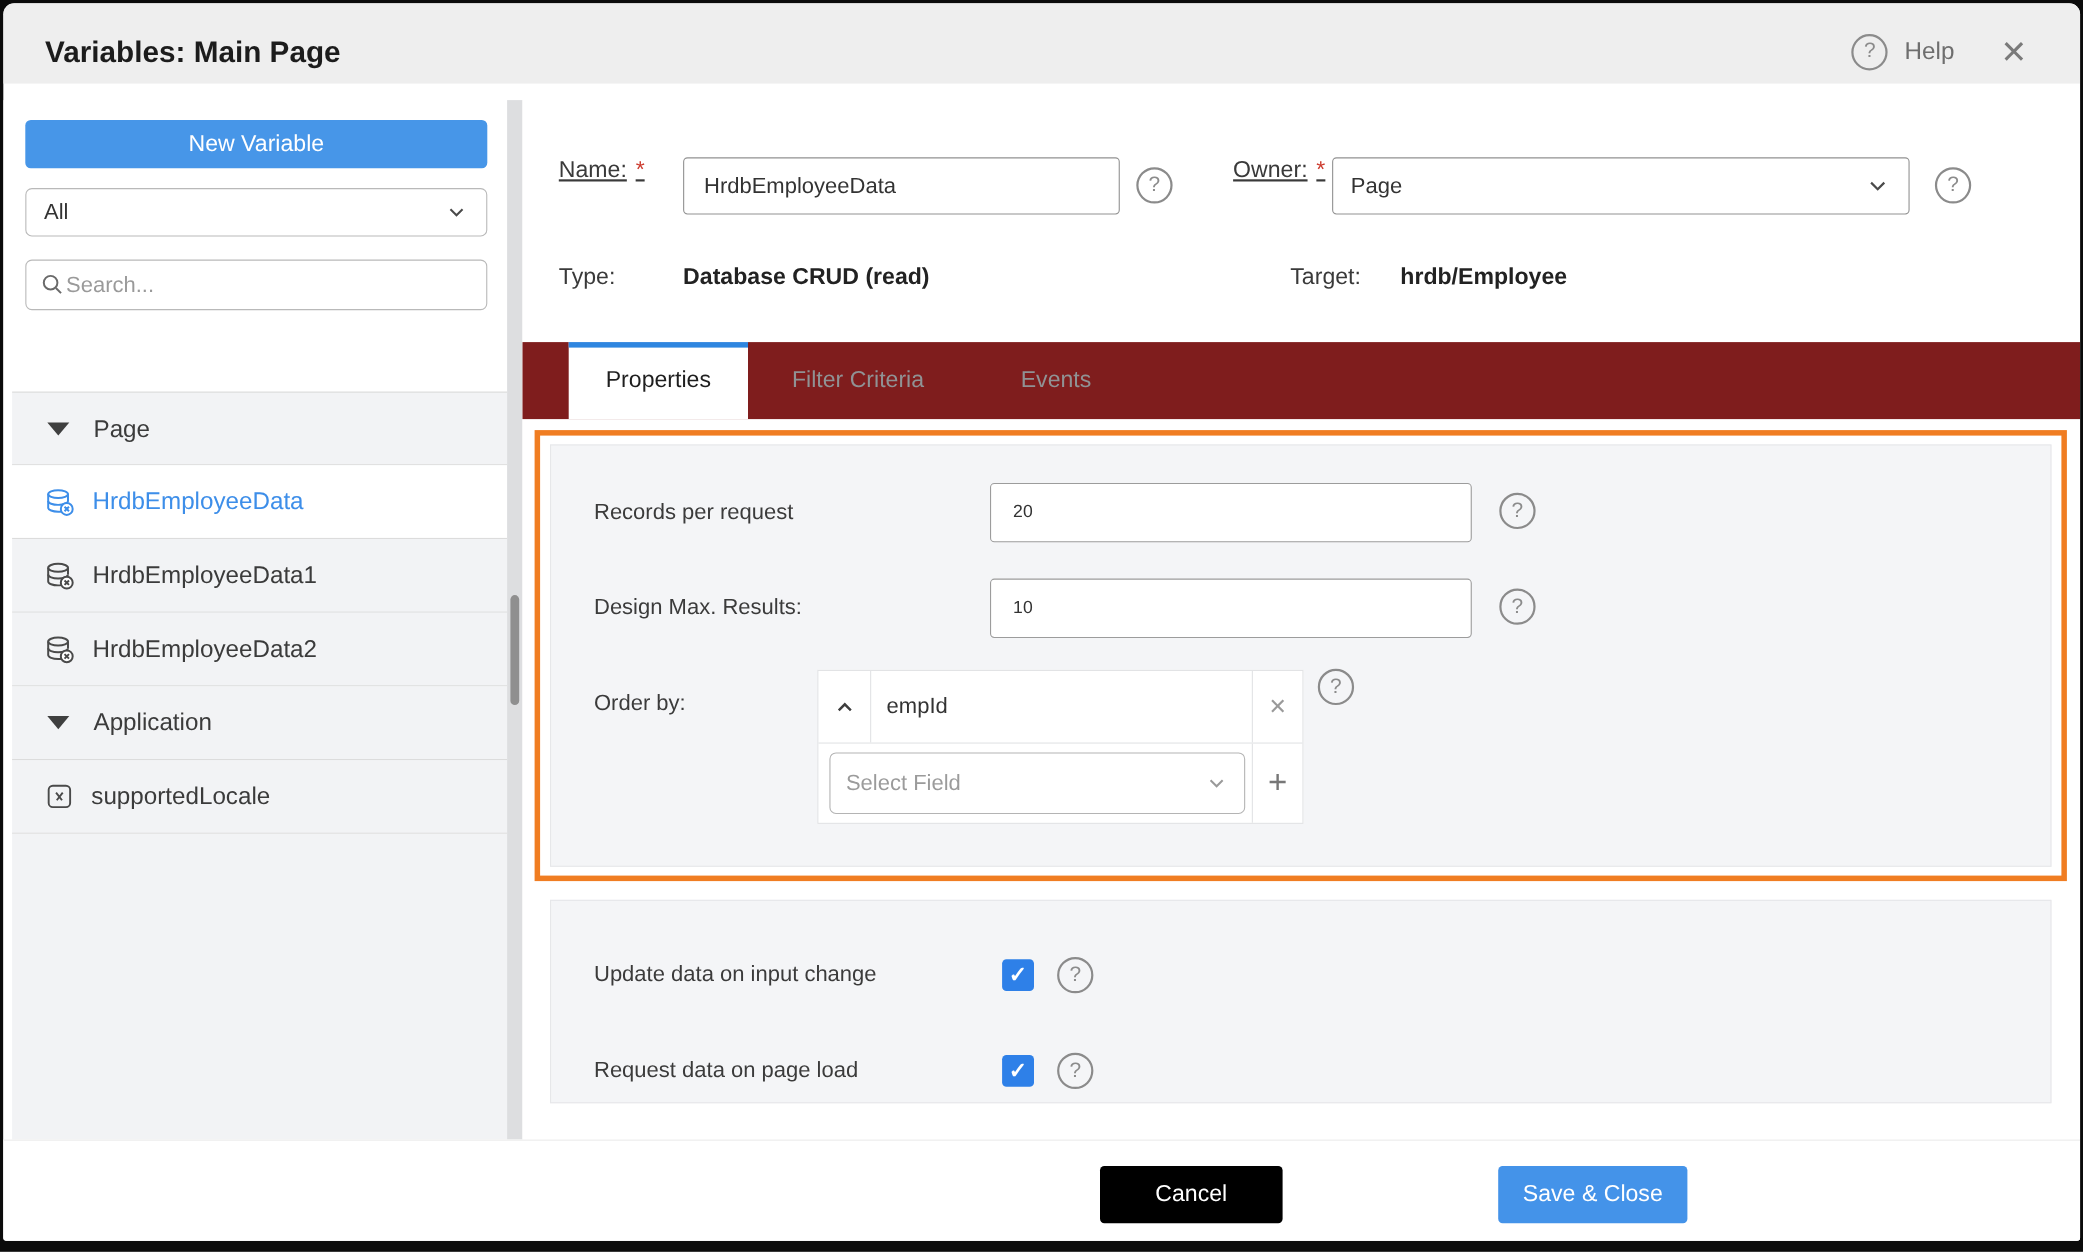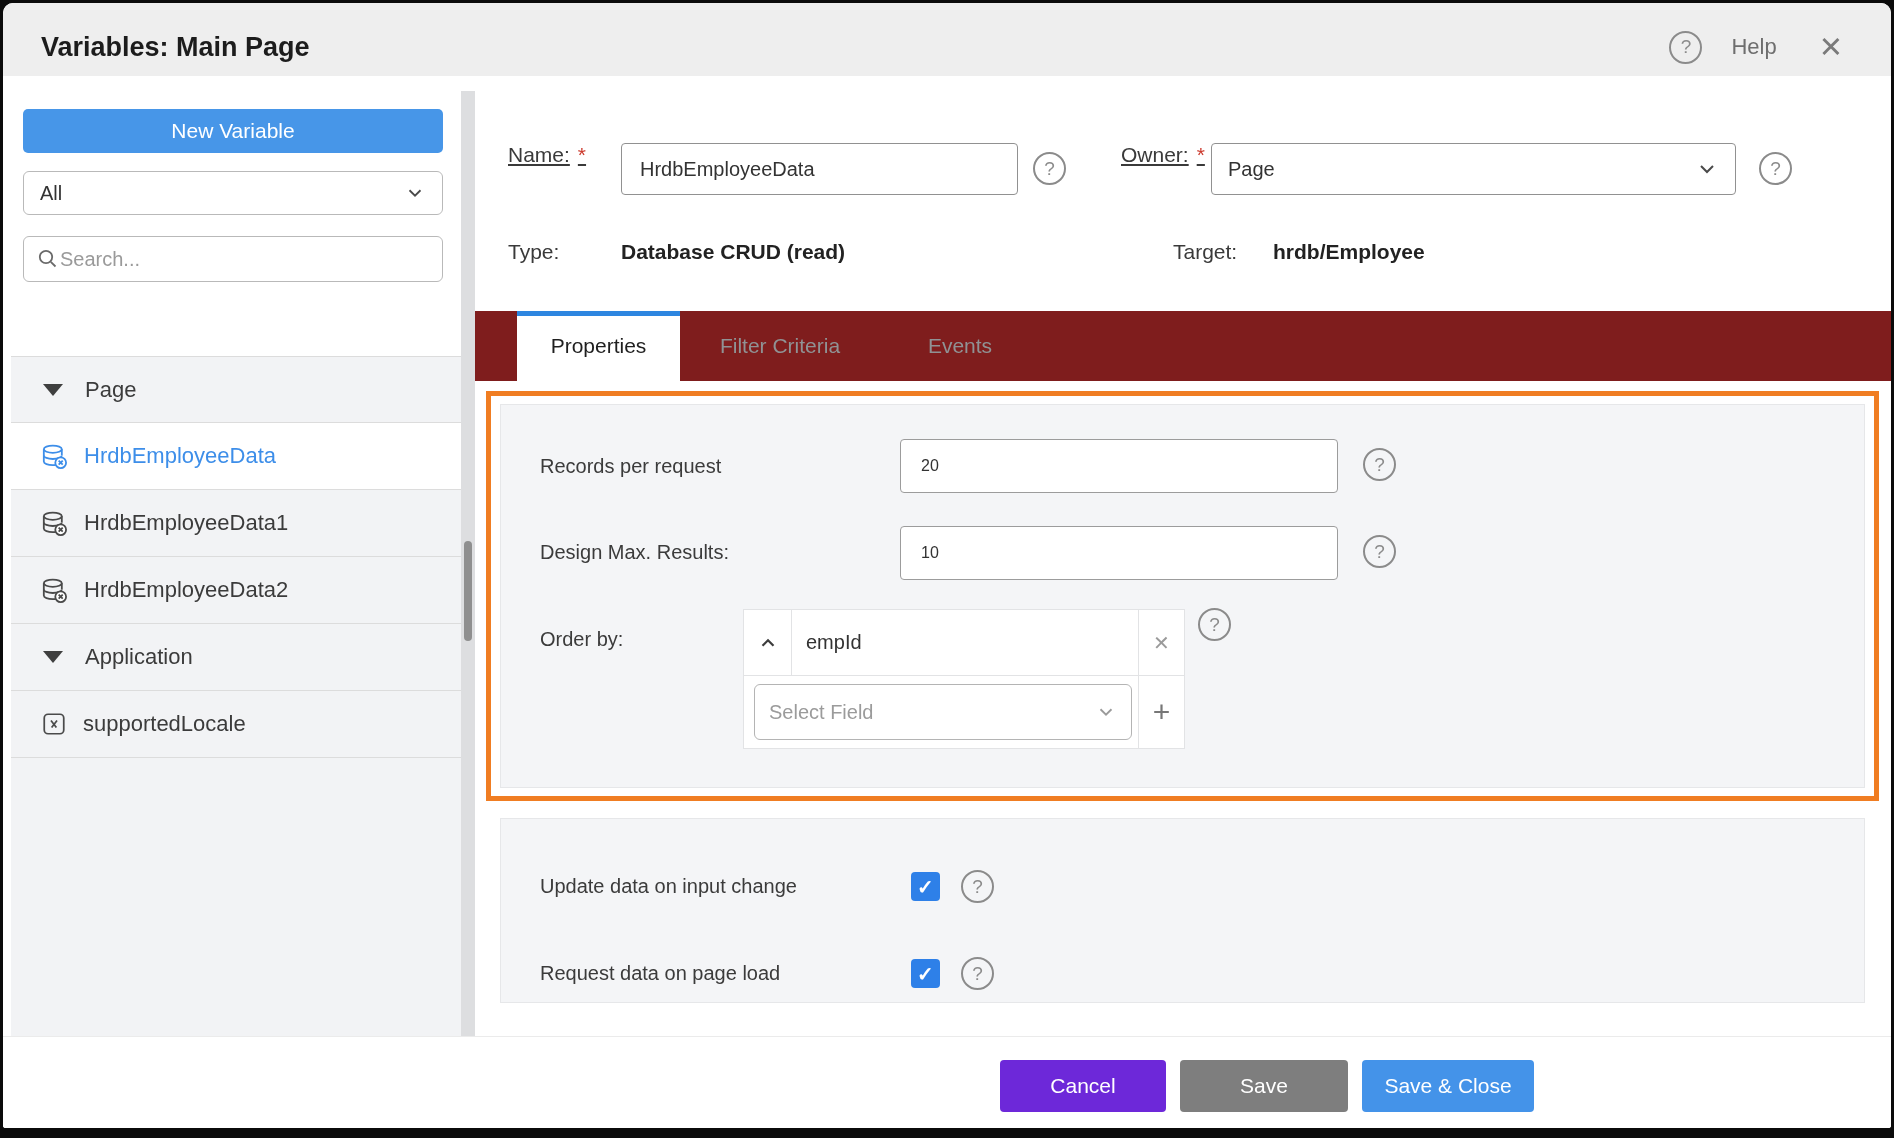--- a/index.html
+++ b/index.html
@@ -13,21 +13,21 @@
     background:#fff; border-radius:10px 10px 3px 3px; overflow:hidden;
   }
   
   .hdr { position:absolute; top:0; left:0; right:0; height:73px; background:#eeeeee; }
   .hdr-title { position:absolute; left:38px; top:0; height:88px; display:flex; align-items:center;
     font-size:27px; font-weight:700; color:#1c1c1c; }
   .hdr-right { position:absolute; right:48px; top:0; height:88px; display:flex; align-items:center; }
   .qcircle { width:33px; height:33px; border:2px solid #8b8b8b; border-radius:50%;
     display:flex; align-items:center; justify-content:center;
     font-size:19px; color:#8b8b8b; background:transparent; flex:0 0 auto; }
-  .hdr-help-text { font-size:22px; color:#6e6e6e; margin-left:29px; }
+  .hdr-help-text { font-size:22px; color:#6e6e6e; margin-left:15px; }
   .hdr-close { font-size:29px; color:#7a7a7a; margin-left:42px; font-weight:400; cursor:default; }
   
   .bdy { position:absolute; top:88px; left:0; right:0; bottom:0; background:#fff; }
   
   .sidebar { position:absolute; left:8px; top:0; width:450px; height:945px; background:#fff; }
   .btn-new { position:absolute; left:12px; top:18px; width:420px; height:44px;
     background:#4796e8; border:none; border-radius:5px; color:#fff; font-size:21px;
     font-family:inherit; display:flex; align-items:center; justify-content:center; }
   .sel-all { position:absolute; left:12px; top:80px; width:420px; height:44px;
     background:#fff; border:1px solid #b9b9b9; border-radius:6px;
@@ -90,21 +90,21 @@
   .ord-plus { width:46px; display:flex; align-items:center; justify-content:center;
     border-left:1px solid #e2e3e5; font-size:30px; color:#777; font-weight:300; }
   
   .p2 { left:25px; top:727px; width:1365px; height:185px; }
   .cbox { position:absolute; width:29px; height:29px; background:#2e80e8; border-radius:4px;
     display:flex; align-items:center; justify-content:center; color:#fff; font-size:20px; font-weight:700; }
   
   .footer { position:absolute; left:0; right:0; top:945px; bottom:0; background:#fff; border-top:1px solid #ebebeb; }
   .fbtn { position:absolute; top:23px; height:52px; border:none; border-radius:4px;
     color:#fff; font-size:21px; font-family:inherit; display:flex; align-items:center; justify-content:center; }
-  .btn-cancel { left:997px; width:166px; background:#6d28d9; }
+  .btn-cancel { left:997px; width:166px; background:#000000; }
   .btn-save { left:1177px; width:168px; background:#7e7e7e; }
   .btn-saveclose { left:1359px; width:172px; background:#4493e9; }
   svg { display:block; }
 </style>
 </head>
 <body>
 
 <div class="dialog">
 
   <div class="hdr">
@@ -293,18 +293,17 @@
 
       <div class="panel-label" style="left:65px; top:867px;">Request data on page load</div>
       <div class="cbox" style="left:436px; top:868px;">
         <span>✓</span>
       </div>
       <span class="qcircle help" style="left:486px; top:866px;">?</span>
     </div>
 
     <div class="footer">
       <button class="fbtn btn-cancel">Cancel</button>
-      <button class="fbtn btn-save">Save</button>
       <button class="fbtn btn-saveclose">Save &amp; Close</button>
     </div>
 
   </div>
 </div>
 
 </body></html>

